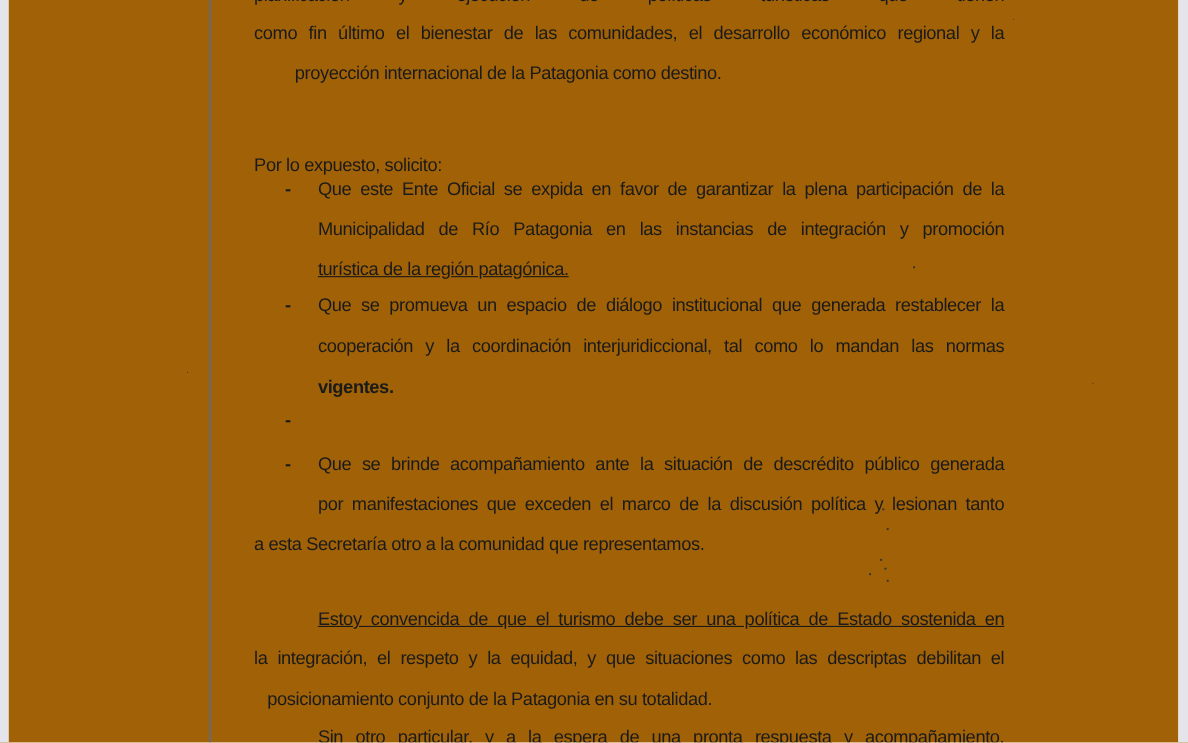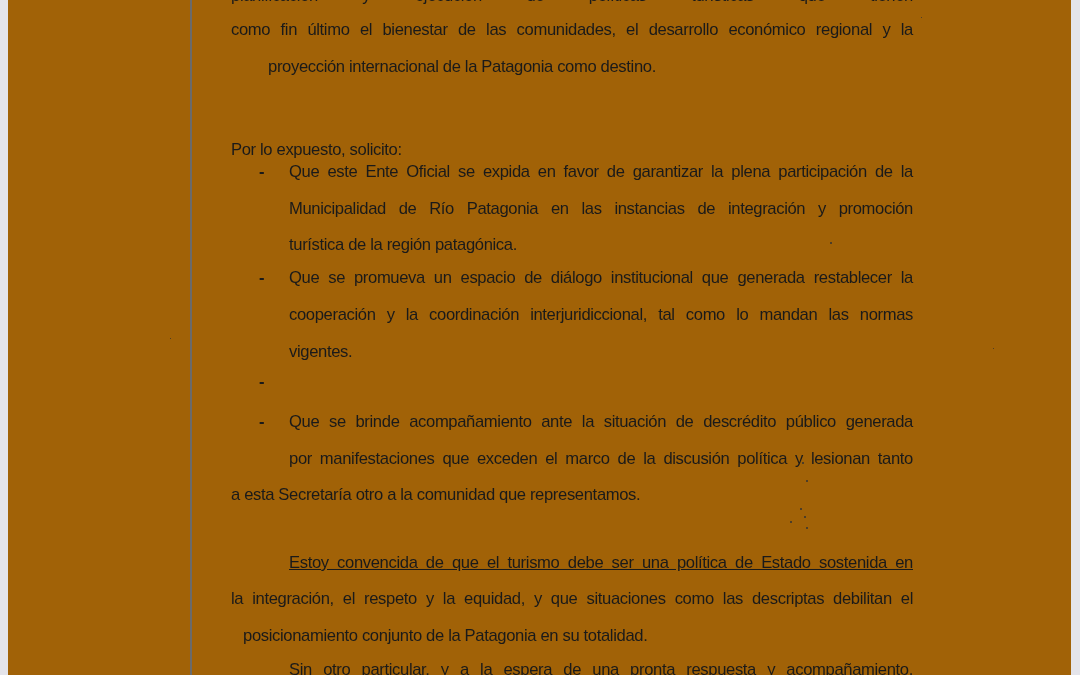--- a/index.html
+++ b/index.html
@@ -81,26 +81,26 @@
     <div class="line justify" style="top:-14px; left:0; width:682px;">planificación y ejecución de políticas turísticas que tienen</div>
 
     <div class="line justify" style="top:20px; left:0; width:682px;">como fin último el bienestar de las comunidades, el desarrollo económico regional y la</div>
     <div class="line" style="top:57px; left:0;margin-left:37px;">proyección internacional de la Patagonia como destino.</div>
 
     <div class="line" style="top:140px; left:0;">Por lo expuesto, solicito:</div>
 
     <span class="bullet" style="top:162px;">-</span>
     <div class="line justify" style="top:162px; left:58px; width:624px;">Que este Ente Oficial se expida en favor de garantizar la plena participación de la</div>
     <div class="line justify" style="top:199px; left:58px; width:624px;">Municipalidad de Río Patagonia en las instancias de integración y promoción</div>
-    <div class="line" style="top:235px; left:58px;">turística de la región patagónica.</div>
+    <div class="line" style="top:235px; left:58px;text-decoration:underline;">turística de la región patagónica.</div>
 
     <span class="bullet" style="top:268px;">-</span>
     <div class="line justify" style="top:268px; left:58px; width:624px;">Que se promueva un espacio de diálogo institucional que generada restablecer la</div>
     <div class="line justify" style="top:305px; left:58px; width:624px;">cooperación y la coordinación interjuridiccional, tal como lo mandan las normas</div>
-    <div class="line" style="top:342px; left:58px;">vigentes.</div>
+    <div class="line" style="top:342px; left:58px;font-weight:bold;">vigentes.</div>
 
     <span class="bullet" style="top:372px;">-</span>
 
     <span class="bullet" style="top:412px;">-</span>
     <div class="line justify" style="top:412px; left:58px; width:624px;">Que se brinde acompañamiento ante la situación de descrédito público generada</div>
     <div class="line justify" style="top:449px; left:58px; width:624px;">por manifestaciones que exceden el marco de la discusión política y lesionan tanto</div>
     <div class="line" style="top:485px; left:0;">a esta Secretaría otro a la comunidad que representamos.</div>
 
     <div class="line justify" style="top:553px; left:58px; width:624px;text-decoration:underline;">Estoy convencida de que el turismo debe ser una política de Estado sostenida en</div>
     <div class="line justify" style="top:589px; left:0; width:682px;">la integración, el respeto y la equidad, y que situaciones como las descriptas debilitan el</div>

